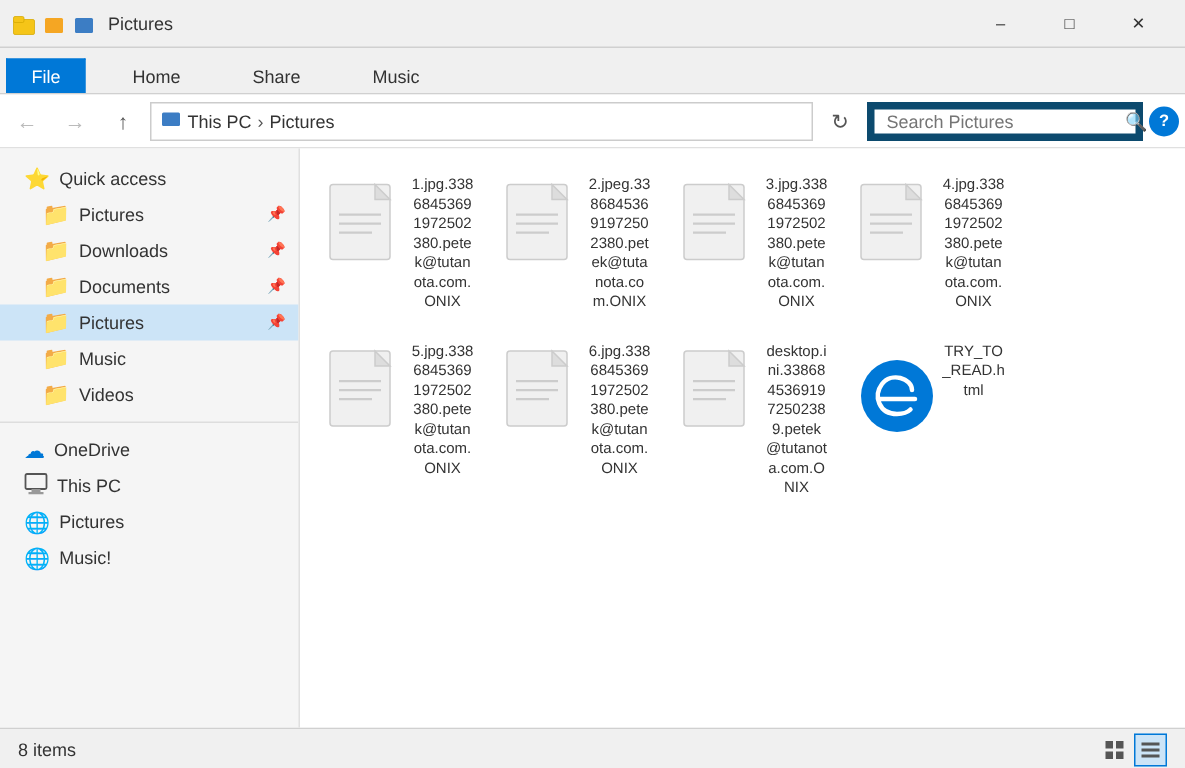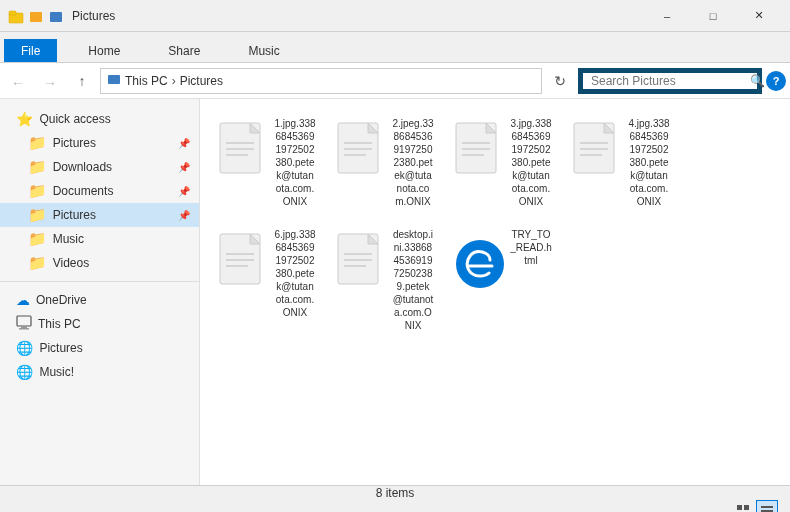--- a/index.html
+++ b/index.html
@@ -202,21 +202,20 @@
     
     .status-bar {
       height: 28px;
       background: #f0f0f0;
       border-top: 1px solid #d0d0d0;
       display: flex;
       align-items: center;
       padding: 0 12px;
       font-size: 12px;
       color: #333;
-      flex-direction: column;
     }
     .status-bar .view-buttons {
       margin-left: auto;
       display: flex;
       gap: 2px;
     }
     .view-btn {
       width: 22px;
       height: 22px;
       display: flex;
@@ -413,20 +412,32 @@
       <div class="file-item">
         <div class="file-icon">
           <svg width="52" height="64" viewBox="0 0 52 64">
     <rect x="2" y="2" width="40" height="50" rx="2" fill="#f0f0f0" stroke="#ccc" stroke-width="1"></rect>
     <polygon points="32,2 42,12 32,12" fill="#ddd" stroke="#ccc" stroke-width="1"></polygon>
     <line x1="8" y1="22" x2="36" y2="22" stroke="#ccc" stroke-width="1.5"></line>
     <line x1="8" y1="28" x2="36" y2="28" stroke="#ccc" stroke-width="1.5"></line>
     <line x1="8" y1="34" x2="30" y2="34" stroke="#ccc" stroke-width="1.5"></line>
   </svg>
         </div>
+        <div class="file-label">5.jpg.33868453691972502380.petek@tutanota.com.ONIX</div>
+      </div>
+      <div class="file-item">
+        <div class="file-icon">
+          <svg width="52" height="64" viewBox="0 0 52 64">
+    <rect x="2" y="2" width="40" height="50" rx="2" fill="#f0f0f0" stroke="#ccc" stroke-width="1"></rect>
+    <polygon points="32,2 42,12 32,12" fill="#ddd" stroke="#ccc" stroke-width="1"></polygon>
+    <line x1="8" y1="22" x2="36" y2="22" stroke="#ccc" stroke-width="1.5"></line>
+    <line x1="8" y1="28" x2="36" y2="28" stroke="#ccc" stroke-width="1.5"></line>
+    <line x1="8" y1="34" x2="30" y2="34" stroke="#ccc" stroke-width="1.5"></line>
+  </svg>
+        </div>
         <div class="file-label">6.jpg.33868453691972502380.petek@tutanota.com.ONIX</div>
       </div>
       <div class="file-item">
         <div class="file-icon">
           <svg width="52" height="64" viewBox="0 0 52 64">
     <rect x="2" y="2" width="40" height="50" rx="2" fill="#f0f0f0" stroke="#ccc" stroke-width="1"></rect>
     <polygon points="32,2 42,12 32,12" fill="#ddd" stroke="#ccc" stroke-width="1"></polygon>
     <line x1="8" y1="22" x2="36" y2="22" stroke="#ccc" stroke-width="1.5"></line>
     <line x1="8" y1="28" x2="36" y2="28" stroke="#ccc" stroke-width="1.5"></line>
     <line x1="8" y1="34" x2="30" y2="34" stroke="#ccc" stroke-width="1.5"></line>

